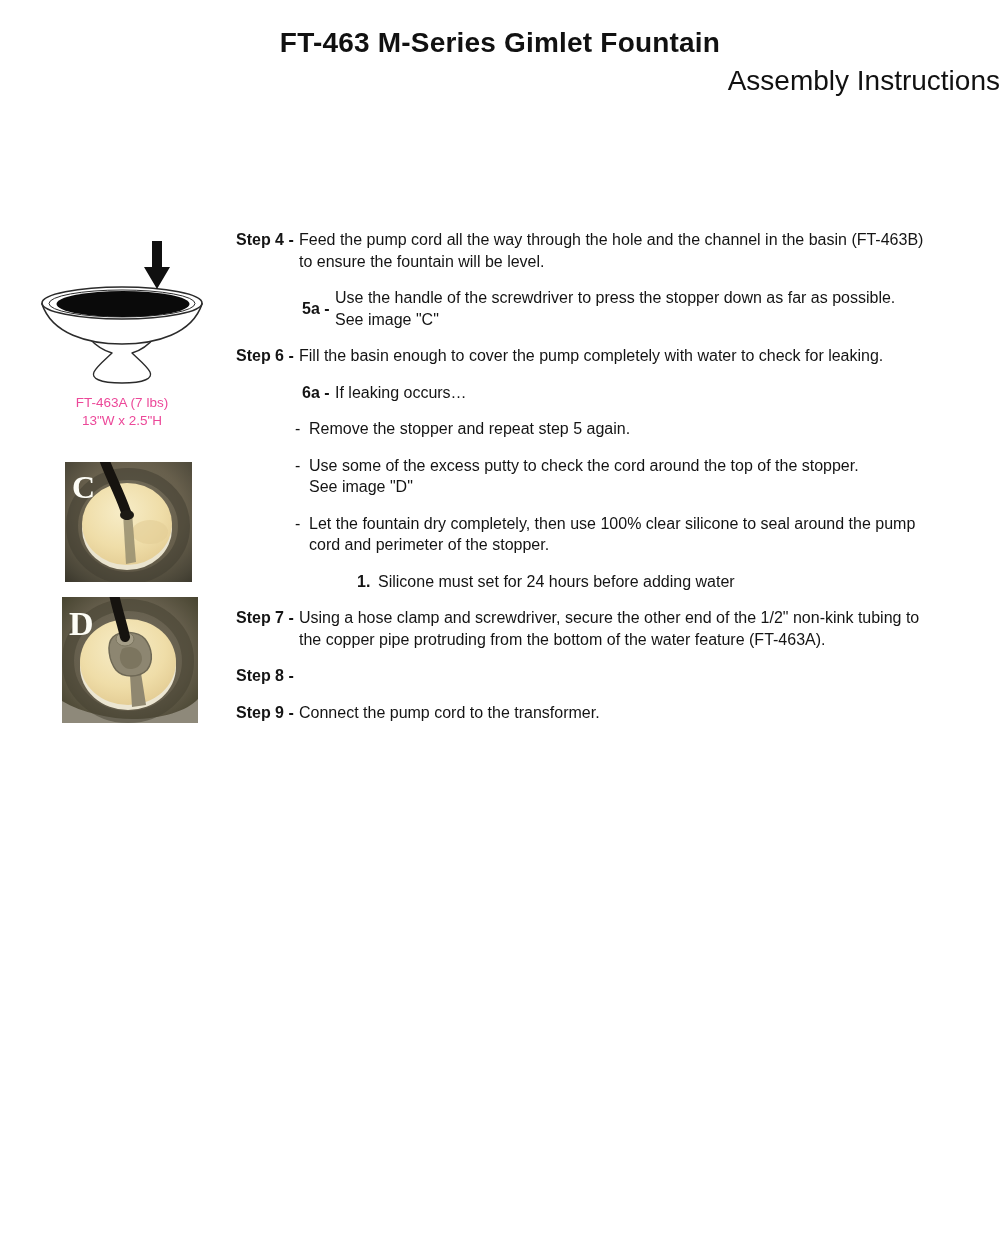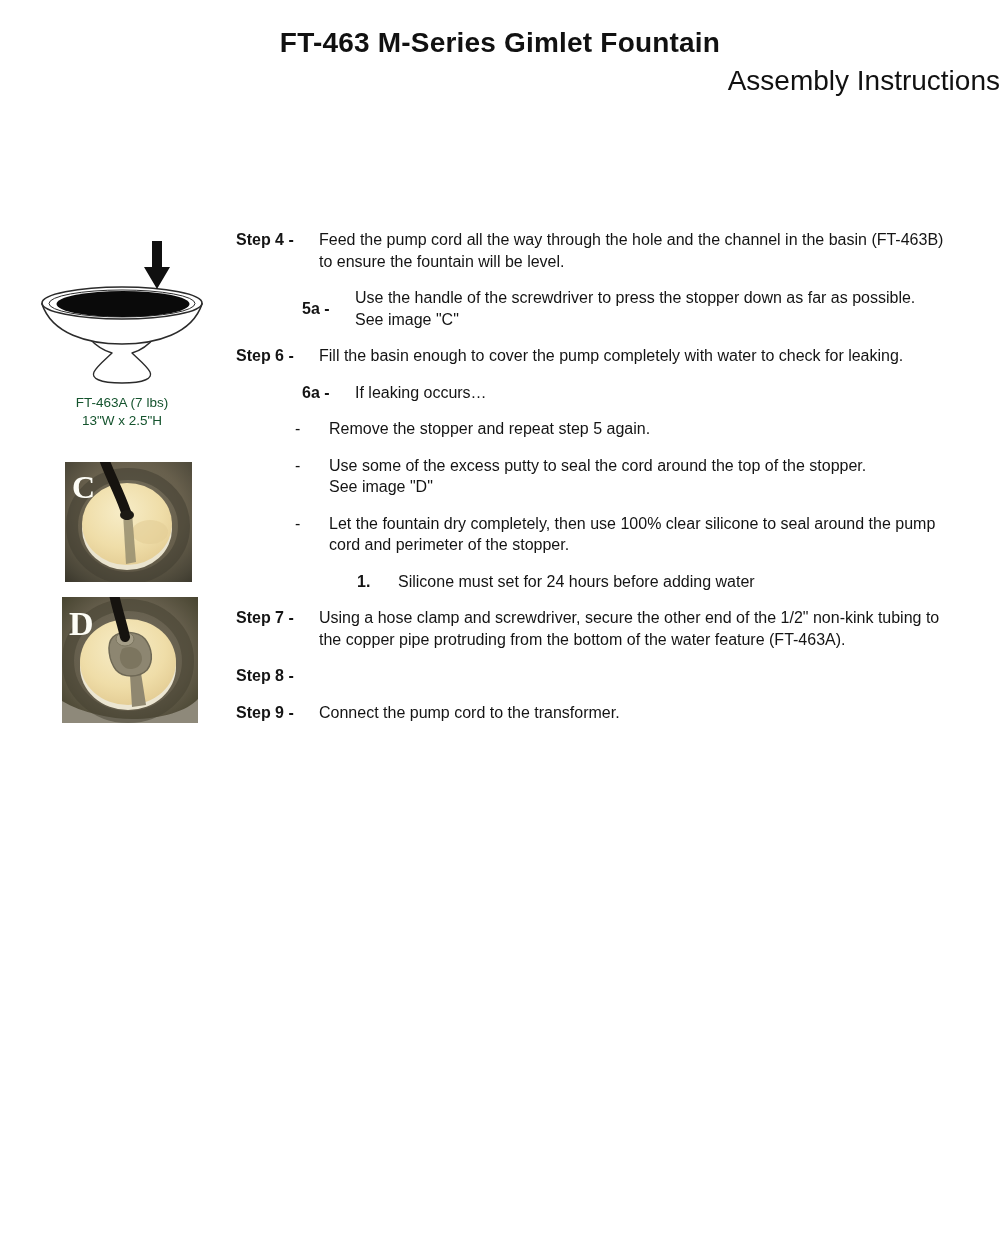--- a/index.html
+++ b/index.html
@@ -6,28 +6,28 @@
   .page{
     position:relative;width:1000px;height:1250px;background:#ffffff;
     font-family:"Liberation Sans",sans-serif;color:#111;overflow:hidden;
   }
   .title-block{position:absolute;top:24px;left:0;width:1000px;text-align:center;line-height:38px;}
   .title{font-size:28px;font-weight:bold;letter-spacing:.2px;}
   .subtitle{font-size:28px;font-weight:400;text-align:right;}
   .diagram{position:absolute;left:36px;top:237px;}
   .caption{
     position:absolute;left:36px;top:394px;width:172px;text-align:center;
-    font-size:13.5px;line-height:18px;color:#14532d;
+    font-size:13.5px;line-height:18px;color:#ec4899;
   }
   .photo{position:absolute;display:block;}
   .photo-c{left:65px;top:462px;}
   .photo-d{left:62px;top:597px;}
   .photo svg{display:block;}
   .steps{position:absolute;left:236px;top:229px;width:748px;font-size:16px;line-height:21.5px;color:#141414;}
-  .row{display:flex;align-items:flex-start;margin-bottom:15px;gap:20px;}
+  .row{display:flex;align-items:flex-start;margin-bottom:15px;}
   .row .label{flex:0 0 auto;font-weight:bold;white-space:pre;}
   .row .body{flex:0 0 auto;white-space:pre;}
   .row.step .label{width:63px;}
   .row.sub{margin-left:66px;align-items:center;}
   .row.sub .label{width:33px;}
   .row.dash{margin-left:59px;}
   .row.dash .label{width:14px;font-weight:400;}
   .row.num{margin-left:121px;}
   .row.num .label{width:21px;}
   .photo-label{font-family:"Liberation Serif",serif;font-weight:bold;fill:#fdfdf6;}
@@ -135,21 +135,21 @@
       <div class="row sub">
         <span class="label">6a -</span>
         <span class="body">If leaking occurs…</span>
       </div>
       <div class="row dash">
         <span class="label">-</span>
         <span class="body">Remove the stopper and repeat step 5 again.</span>
       </div>
       <div class="row dash">
         <span class="label">-</span>
-        <span class="body">Use some of the excess putty to seal the cord around the top of the stopper.
+        <span class="body">Use some of the excess putty to check the cord around the top of the stopper.
 See image "D"</span>
       </div>
       <div class="row dash">
         <span class="label">-</span>
         <span class="body">Let the fountain dry completely, then use 100% clear silicone to seal around the pump
 cord and perimeter of the stopper.</span>
       </div>
       <div class="row num">
         <span class="label">1.</span>
         <span class="body">Silicone must set for 24 hours before adding water</span>

